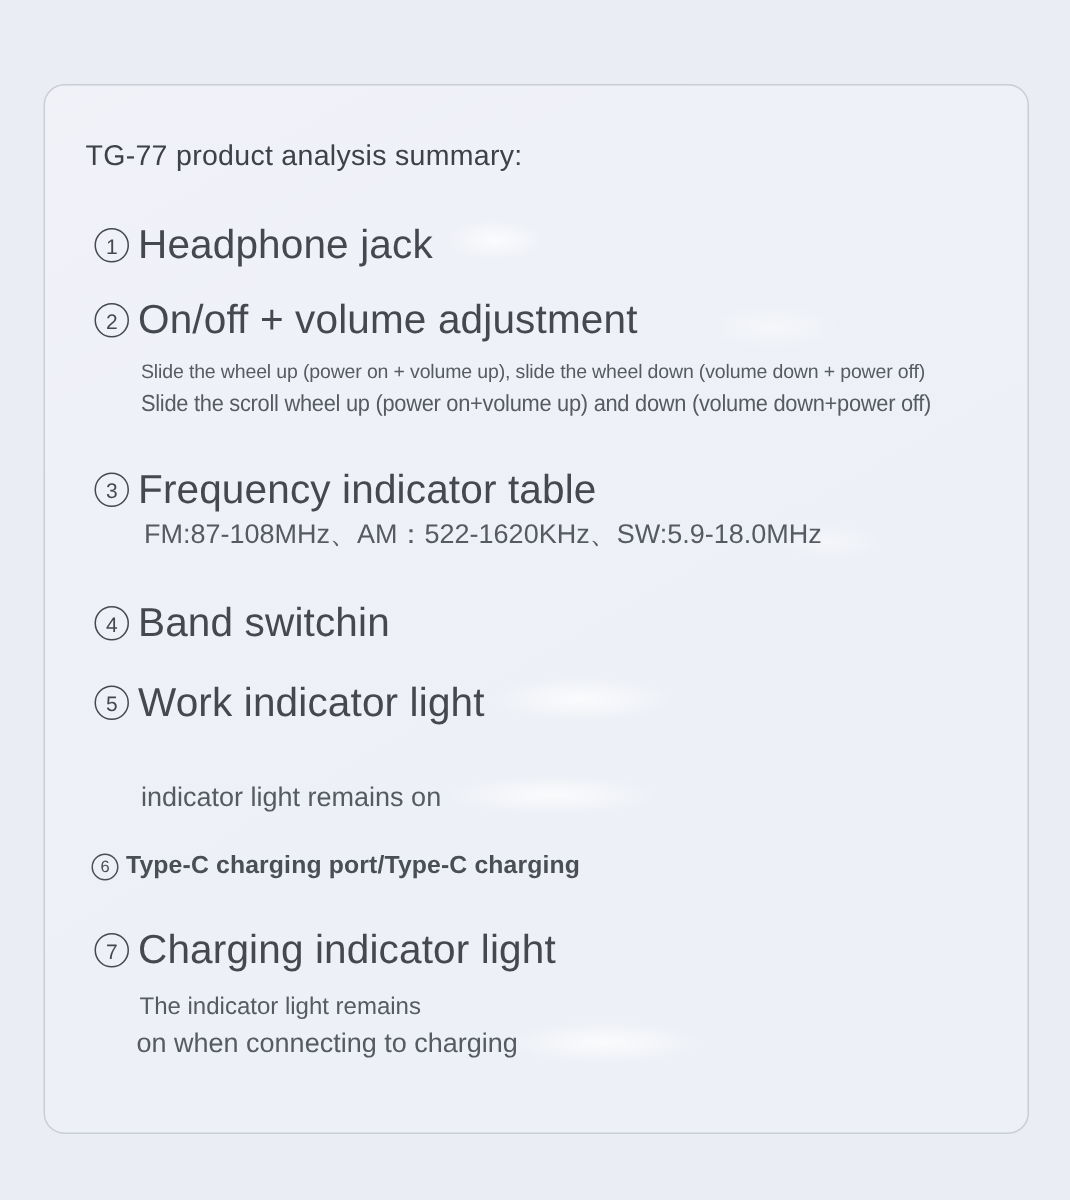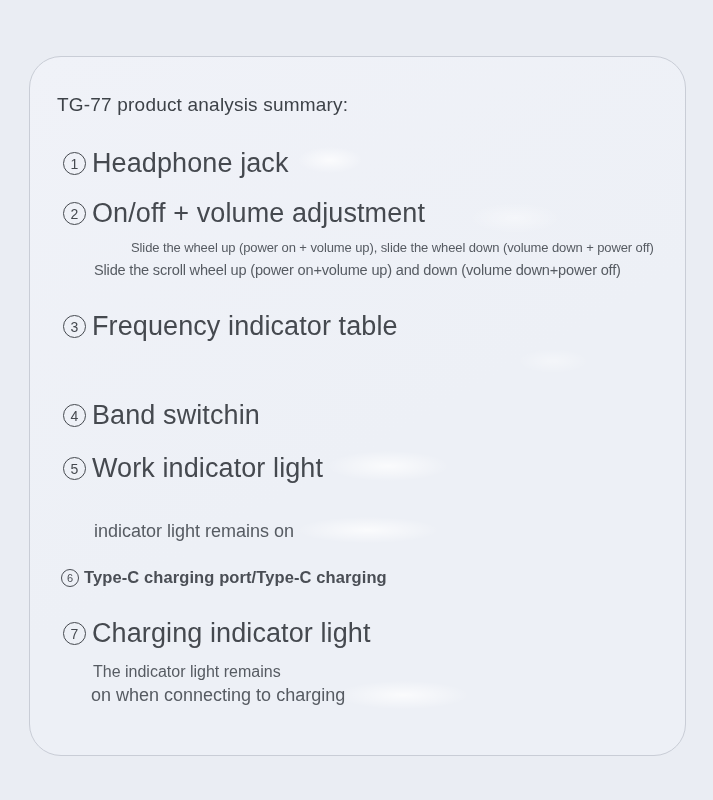--- a/index.html
+++ b/index.html
@@ -17,21 +17,21 @@
     overflow: hidden;
     background: var(--page-bg);
     font-family: "Liberation Sans", "DejaVu Sans", sans-serif;
   }
   .card {
     position: absolute;
     left: 29px; top: 56px;
     width: 657px; height: 700px;
     background: linear-gradient(150deg, #f0f2f8 0%, var(--card-bg) 55%);
     border: 1px solid var(--card-border);
-    border-radius: 32px;
+    border-radius: 14px;
   }
   .title {
     position: absolute;
     left: 27px; top: 38px;
     font-size: 19px;
     line-height: 1.05;
     letter-spacing: 0.2px;
     color: var(--title-text);
     white-space: nowrap;
   }
@@ -64,21 +64,21 @@
     border-width: 1.2px;
     font-size: 11px;
   }
   .item.small .label { font-size: 16.5px; letter-spacing: 0.1px; font-weight: bold; }
   .detail {
     position: absolute;
     color: var(--detail-text);
     line-height: 1.2;
     white-space: nowrap;
   }
-  .d-xs  { font-size: 13px; letter-spacing: -0.1px; margin-left: 37px; }
+  .d-xs  { font-size: 13px; letter-spacing: -0.1px; }
   .d-cond { font-size: 15.5px; letter-spacing: -0.2px; transform: scaleX(0.94); transform-origin: left top; }
   .d-md  { font-size: 18px; }
   .d-sm  { font-size: 16px; }
   .smudge {
     position: absolute;
     background: radial-gradient(ellipse at center, rgba(255,255,255,0.75) 0%, rgba(255,255,255,0) 72%);
     pointer-events: none;
   }
 </style>
 </head>
@@ -104,20 +104,21 @@
     <span class="num">2</span>
     <span class="label">On/off + volume adjustment</span>
   </div>
   <div class="detail d-xs" style="left:64px; top:183px;">Slide the wheel up (power on + volume up), slide the wheel down (volume down + power off)</div>
   <div class="detail d-cond" style="left:64px; top:204px;">Slide the scroll wheel up (power on+volume up) and down (volume down+power off)</div>
 
   <div class="item" style="left:33px; top:255px;">
     <span class="num">3</span>
     <span class="label">Frequency indicator table</span>
   </div>
+  <div class="detail d-md" style="left:66px; top:289px;">FM:87-108MHz、AM：522-1620KHz、SW:5.9-18.0MHz</div>
 
   <div class="item" style="left:33px; top:344px;">
     <span class="num">4</span>
     <span class="label">Band switchin</span>
   </div>
 
   <div class="item" style="left:33px; top:397px;">
     <span class="num">5</span>
     <span class="label">Work indicator light</span>
   </div>

